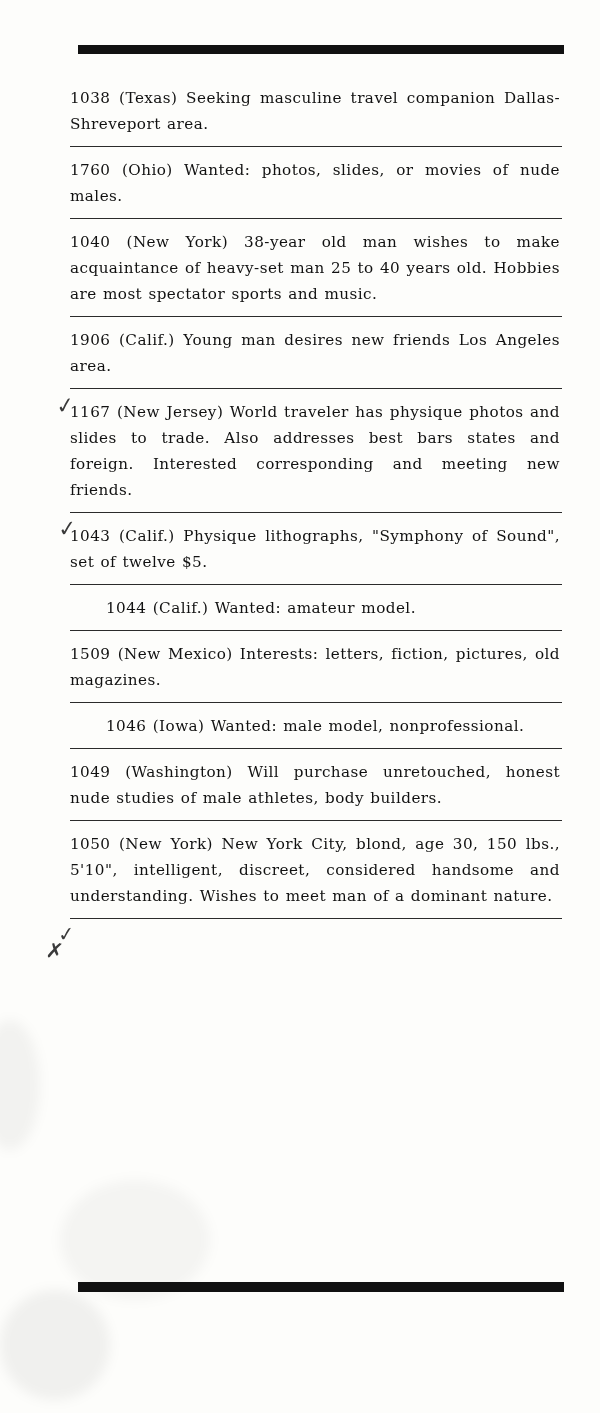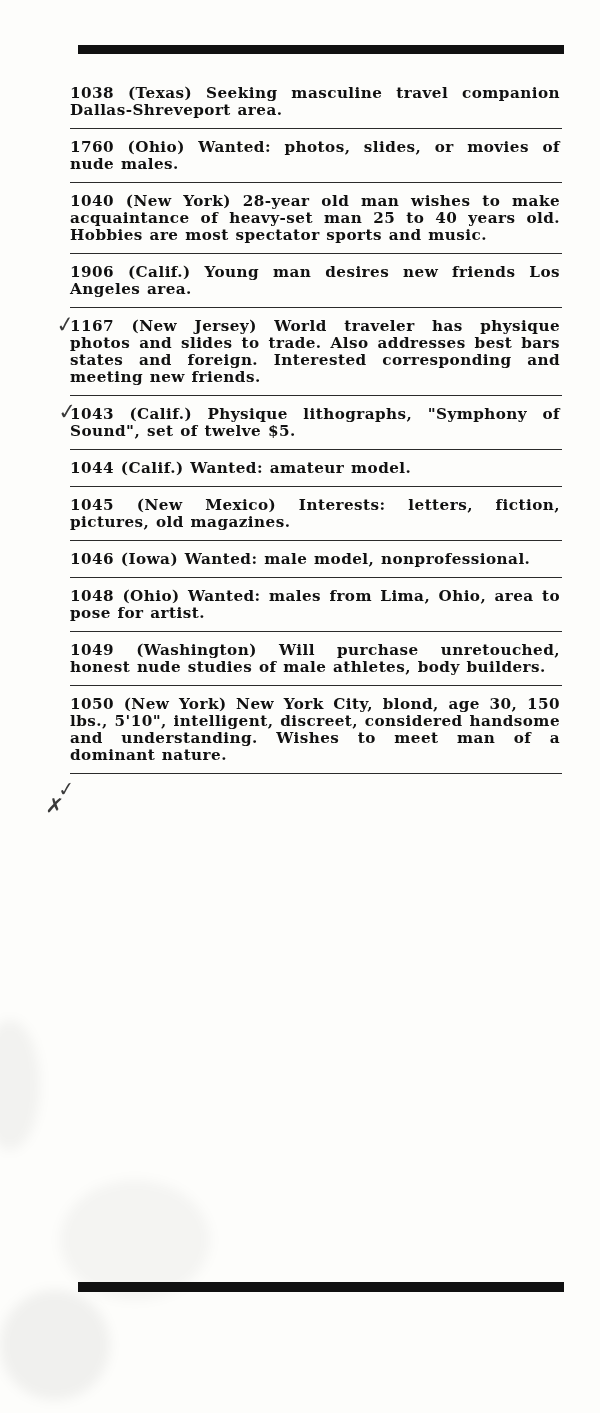--- a/index.html
+++ b/index.html
@@ -69,31 +69,31 @@
     margin-bottom: 10px;
   }
   .entry:last-child {
     border-bottom: none;
   }
 
   .entry-text {
     display: block;
     font-family: "DejaVu Serif", serif;
     font-size: 15.2px;
-    line-height: 17px;
+    line-height: 26px;
     letter-spacing: 0.45px;
     text-align: justify;
     text-justify: inter-word;
     color: #111111;
     word-spacing: 1px;
     padding-right: 2px;
-    font-weight: bold;
   }
   .entry.no-justify .entry-text {
     text-align: left;
+    margin-left: 36px;
   }
 
   
   .mark {
     position: absolute;
     font-family: "DejaVu Serif", serif;
     color: #3a3a3a;
     pointer-events: none;
   }
   .mark-check {
@@ -137,21 +137,21 @@
 
     <div class="entry">
       <span class="entry-text">1038 (Texas) Seeking masculine travel companion Dallas-Shreveport area.</span>
     </div>
 
     <div class="entry">
       <span class="entry-text">1760 (Ohio) Wanted: photos, slides, or movies of nude males.</span>
     </div>
 
     <div class="entry">
-      <span class="entry-text">1040 (New York) 28-year old man wishes to make acquaintance of heavy-set man 25 to 40 years old. Hobbies are most spectator sports and music.</span>
+      <span class="entry-text">1040 (New York) 38-year old man wishes to make acquaintance of heavy-set man 25 to 40 years old. Hobbies are most spectator sports and music.</span>
     </div>
 
     <div class="entry">
       <span class="entry-text">1906 (Calif.) Young man desires new friends Los Angeles area.</span>
     </div>
 
     <div class="entry">
       <span class="mark mark-check">✓</span>
       <span class="entry-text">1167 (New Jersey) World traveler has physique photos and slides to trade. Also addresses best bars states and foreign. Interested corresponding and meeting new friends.</span>
     </div>
@@ -159,31 +159,28 @@
     <div class="entry">
       <span class="mark mark-check2">✓</span>
       <span class="entry-text">1043 (Calif.) Physique lithographs, "Symphony of Sound", set of twelve $5.</span>
     </div>
 
     <div class="entry no-justify">
       <span class="entry-text">1044 (Calif.) Wanted: amateur model.</span>
     </div>
 
     <div class="entry">
-      <span class="entry-text">1045 (New Mexico) Interests: letters, fiction, pictures, old magazines.</span>
+      <span class="entry-text">1509 (New Mexico) Interests: letters, fiction, pictures, old magazines.</span>
     </div>
 
     <div class="entry no-justify">
       <span class="entry-text">1046 (Iowa) Wanted: male model, nonprofessional.</span>
     </div>
 
 
-    <div class="entry">
-      <span class="entry-text">1048 (Ohio) Wanted: males from Lima, Ohio, area to pose for artist.</span>
-    </div>
 
     <div class="entry">
       <span class="entry-text">1049 (Washington) Will purchase unretouched, honest nude studies of male athletes, body builders.</span>
     </div>
 
     <div class="entry">
       <span class="entry-text">1050 (New York) New York City, blond, age 30, 150 lbs., 5'10", intelligent, discreet, considered handsome and understanding. Wishes to meet man of a dominant nature.</span>
     </div>
 
     <div class="entry">

